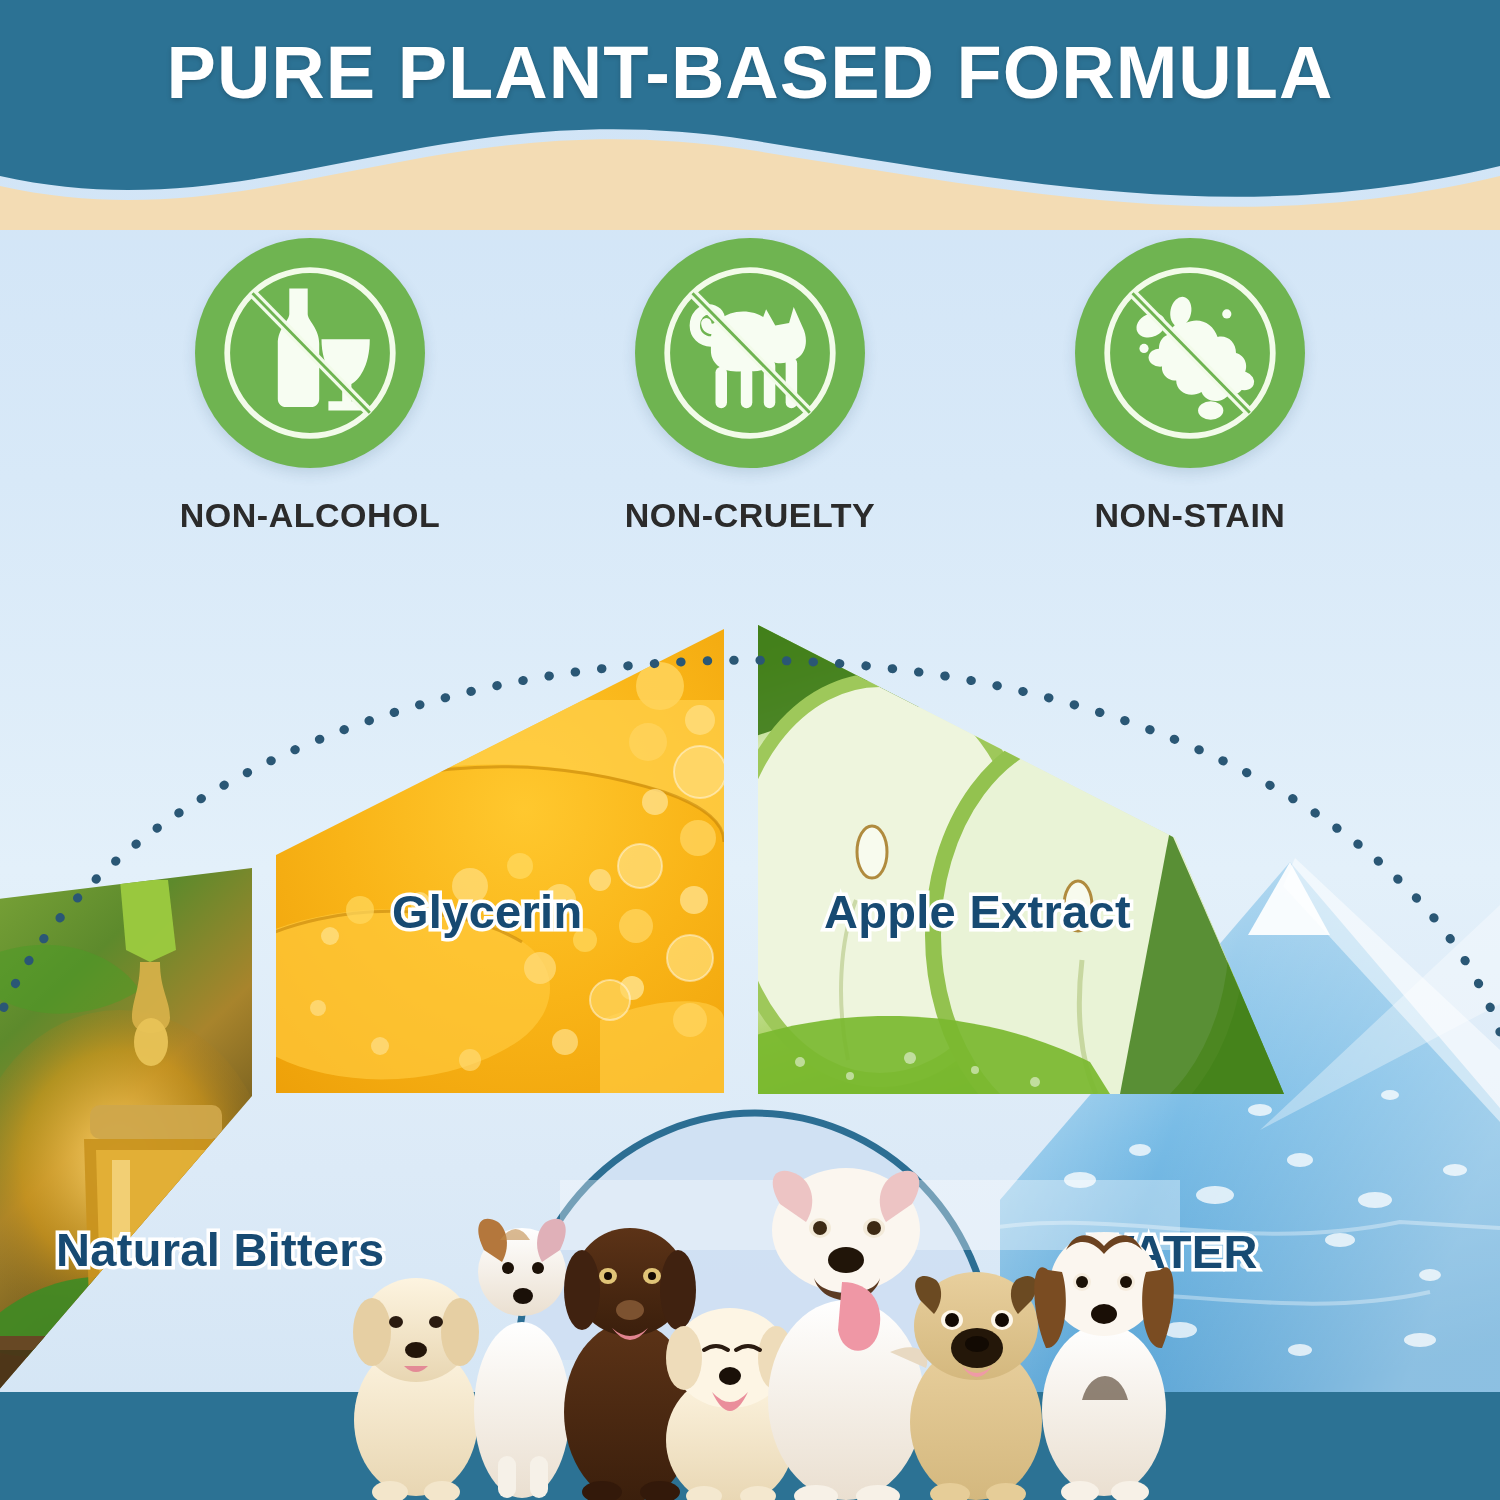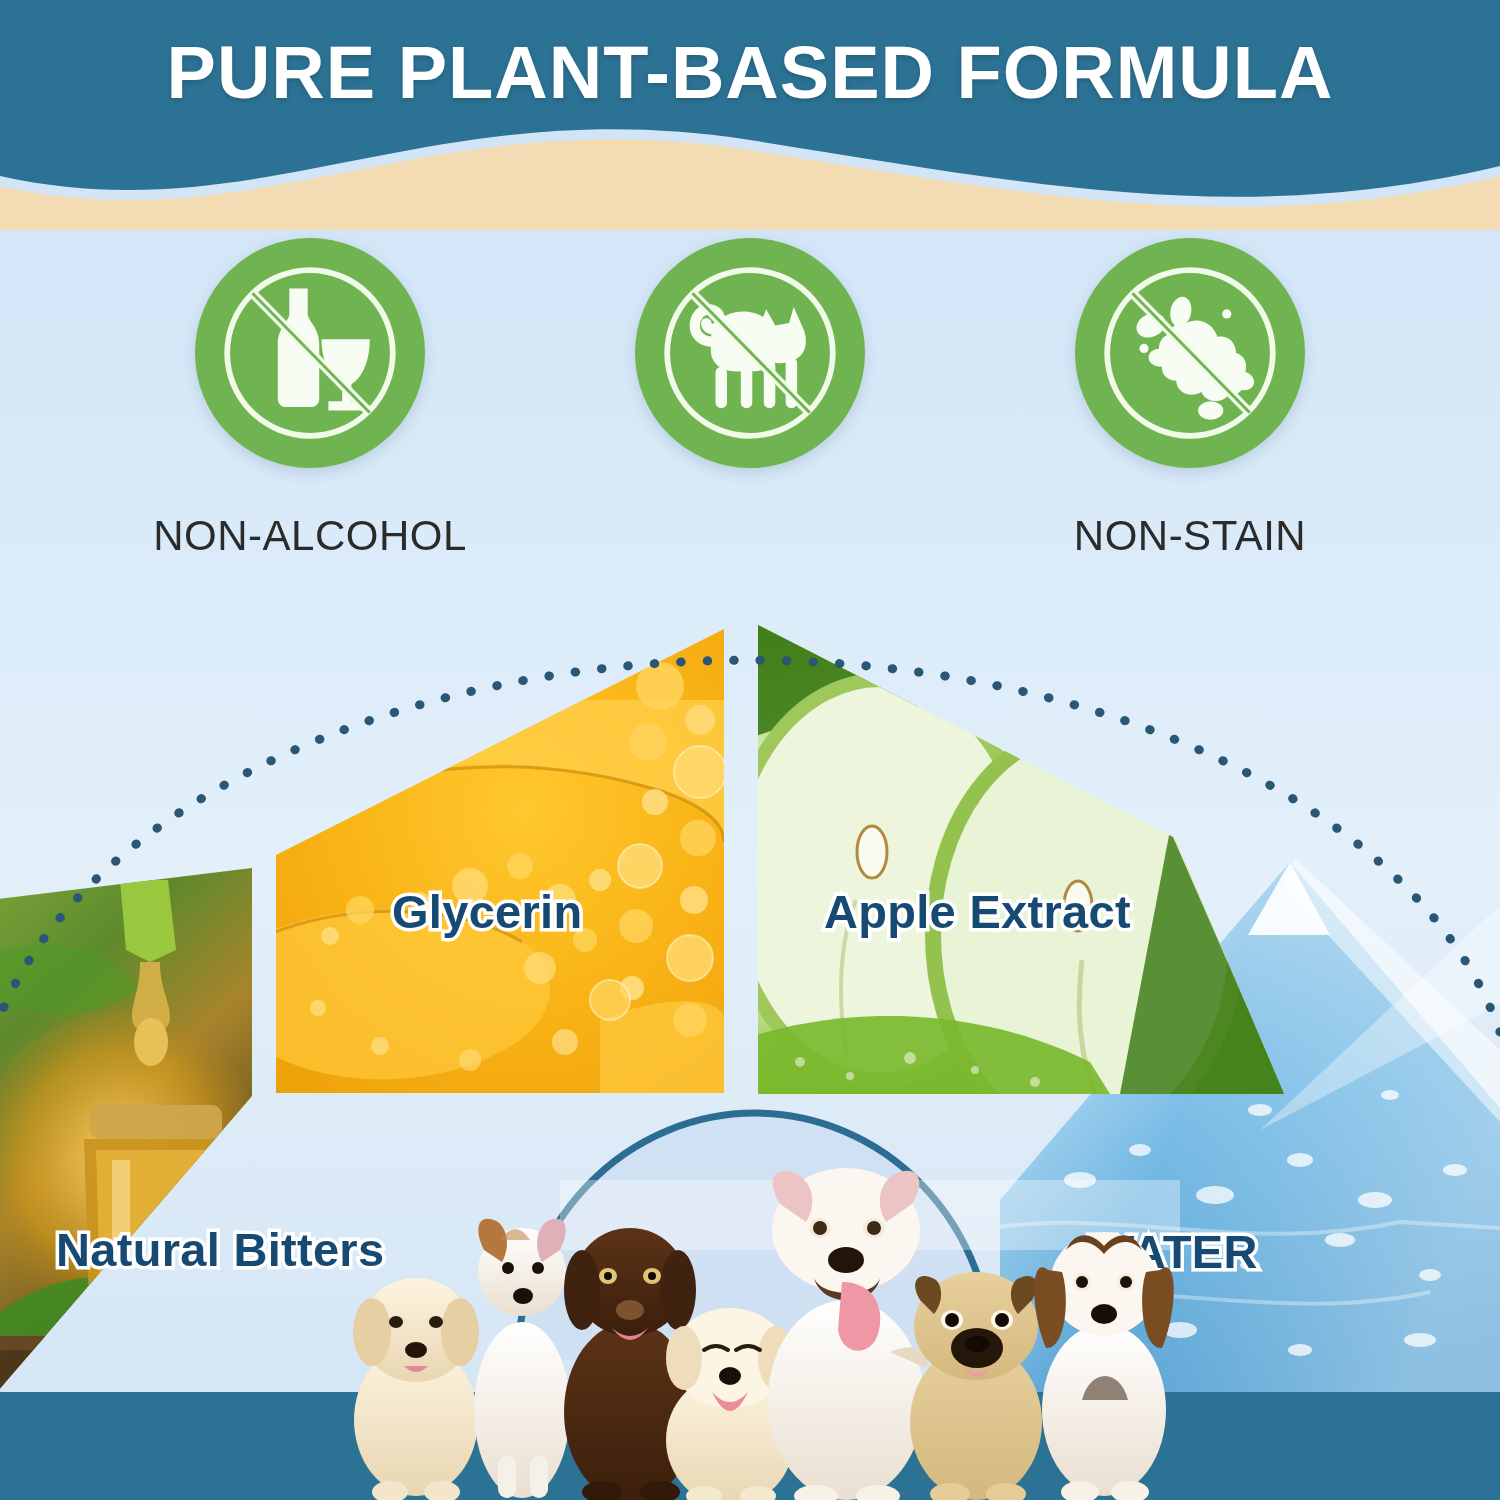--- a/index.html
+++ b/index.html
@@ -28,21 +28,21 @@
 
   
   .badges{position:absolute;left:0;top:238px;width:1500px;height:320px;display:flex;justify-content:center;gap:110px;}
   .badge{width:330px;display:flex;flex-direction:column;align-items:center;}
   .badge-circle{
     width:230px;height:230px;border-radius:50%;
     position:relative;
     box-shadow:0 5px 14px rgba(40,80,110,.16);
   }
   .badge-label{
-    margin-top:44px;font-size:42px;font-weight:400;letter-spacing:.5px;
+    margin-top:28px;font-size:34px;font-weight:700;letter-spacing:.5px;
     color:#2b2b2b;white-space:nowrap;
   }
 
   
   .fan{position:absolute;left:0;top:0;width:1500px;height:1500px;}
   .label-stack{position:absolute;white-space:nowrap;}
   .label-stack .under{
     position:absolute;left:0;top:0;color:transparent;
     -webkit-text-stroke:7px #ffffff;
   }
@@ -292,20 +292,21 @@
 
           <rect x="70" y="112" width="10" height="36" rx="5" fill="#f7fdf2"></rect>
           <rect x="92" y="112" width="10" height="36" rx="5" fill="#f7fdf2"></rect>
           <rect x="112" y="106" width="10" height="42" rx="5" fill="#f7fdf2"></rect>
           <rect x="131" y="104" width="10" height="44" rx="5" fill="#f7fdf2"></rect>
 
           <line x1="50" y1="48" x2="152" y2="152" stroke="#f2fbe9" stroke-width="8"></line>
           <line x1="50" y1="48" x2="152" y2="152" stroke="#6fb451" stroke-width="2.5"></line>
         </svg>
       </div>
+      <div class="badge-label">NON-CRUELTY</div>
     </div>
 
     <div class="badge">
       <div class="badge-circle" style="background:#6fb451">
         <svg viewBox="0 0 200 200" width="230" height="230" xmlns="http://www.w3.org/2000/svg">
           <circle cx="100" cy="100" r="72" fill="none" stroke="#f2fbe9" stroke-width="5"></circle>
           <g fill="#f7fdf2">
             <path d="M96,74 C108,68 120,74 124,86 C132,84 140,90 140,100 C148,102 152,112 146,120 C150,128 144,138 134,136 C128,144 114,144 110,134 C100,140 88,134 88,124 C78,124 72,114 78,106 C70,100 72,86 82,84 C84,76 90,72 96,74 Z"></path>
             <ellipse cx="66" cy="76" rx="13" ry="10" transform="rotate(-25 66 76)"></ellipse>
             <ellipse cx="92" cy="64" rx="9" ry="13" transform="rotate(12 92 64)"></ellipse>

